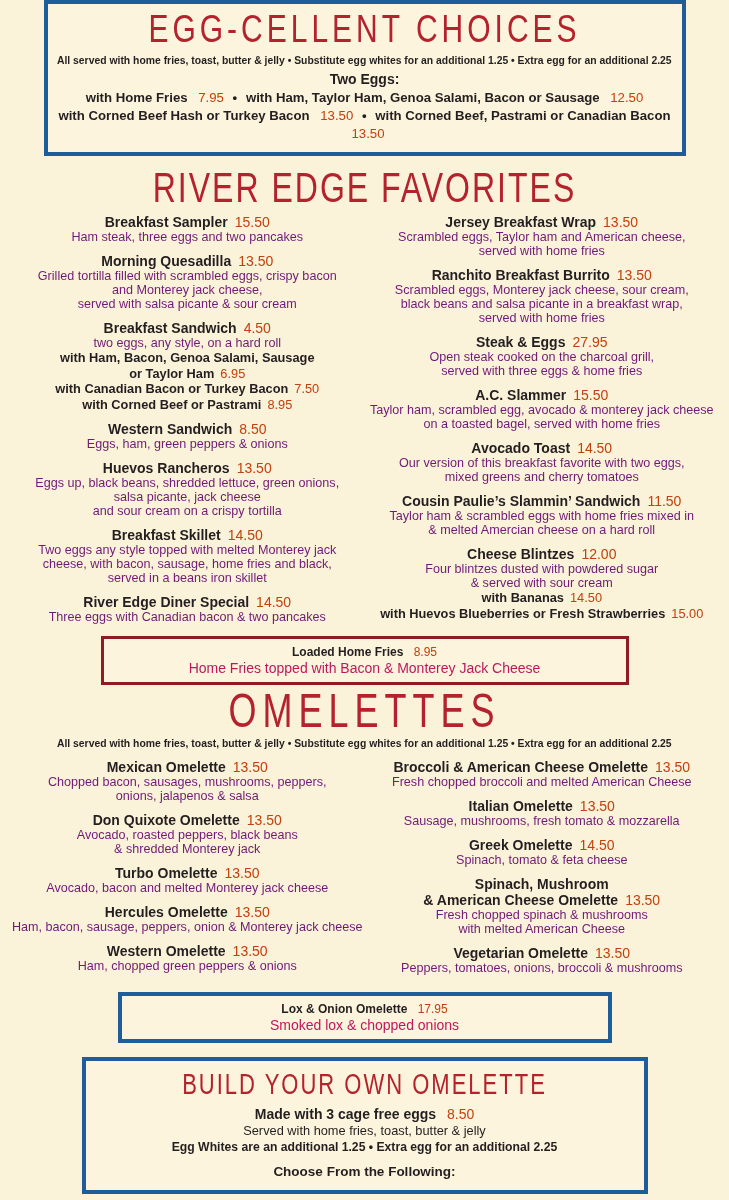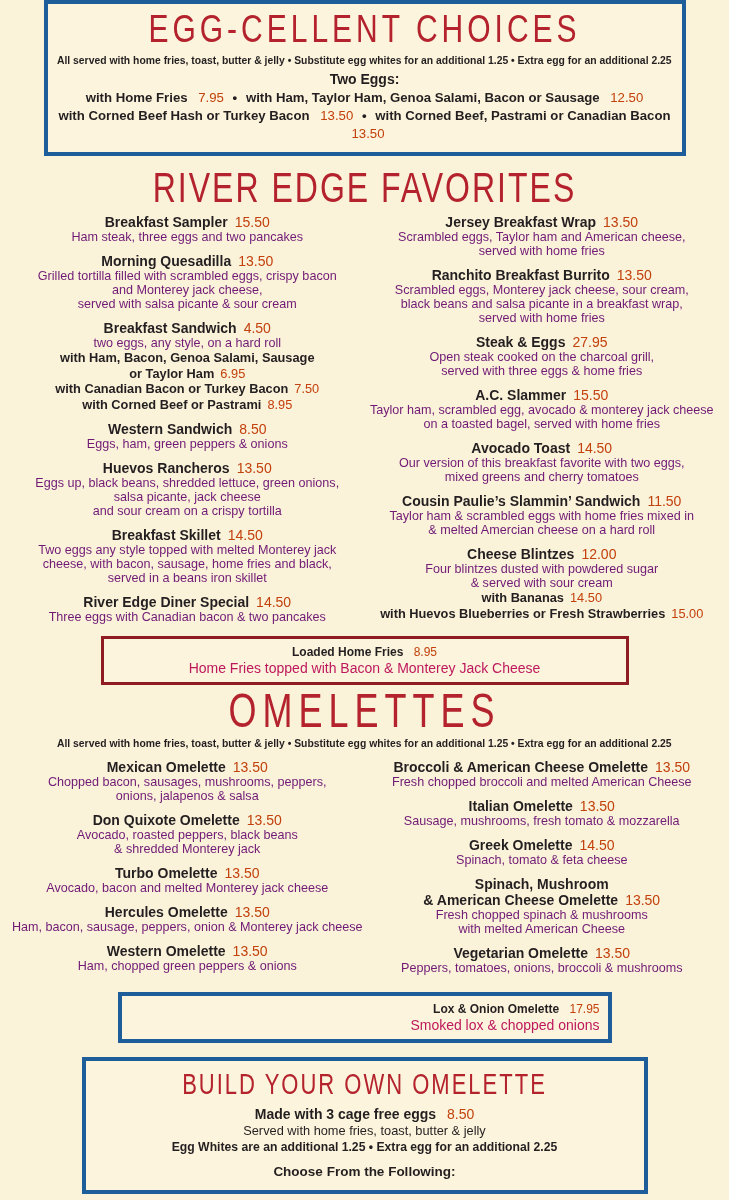--- a/index.html
+++ b/index.html
@@ -57,21 +57,21 @@
   .col{width:50%;text-align:center;}
 
   .item{margin-bottom:9px;}
   .item-head{font-weight:bold;font-size:14px;line-height:16px;}
   .item-price{color:#c2410c;font-weight:400;margin-left:7px;}
   .item-desc{font-size:12.6px;line-height:14px;color:#701a75;}
   .item-extra{font-weight:bold;font-size:12.8px;line-height:15.5px;}
   .item-extra .item-price{margin-left:6px;}
 
   .loaded-box{width:528px;padding:5px 8px 6px;margin-top:3px;}
-  .lox-box{width:494px;padding:5px 8px 6px;margin-top:8px;text-align:right;}
+  .lox-box{width:494px;padding:5px 8px 6px;margin-top:8px;}
   .boxed-name{font-weight:bold;font-size:12px;line-height:17px;}
   .boxed-desc{font-size:14px;line-height:15px;color:#be185d;}
 
   .om-note-line{margin:0 0 8px;}
 
   
   .build-box{width:566px;padding:7px 12px 10px;margin-top:14px;}
   .bl-made{font-weight:bold;font-size:14px;line-height:18px;margin-top:3px;}
   .bl-served{font-size:12.8px;line-height:16px;}
   .bl-eggnote{font-weight:bold;font-size:12.2px;line-height:16px;}

